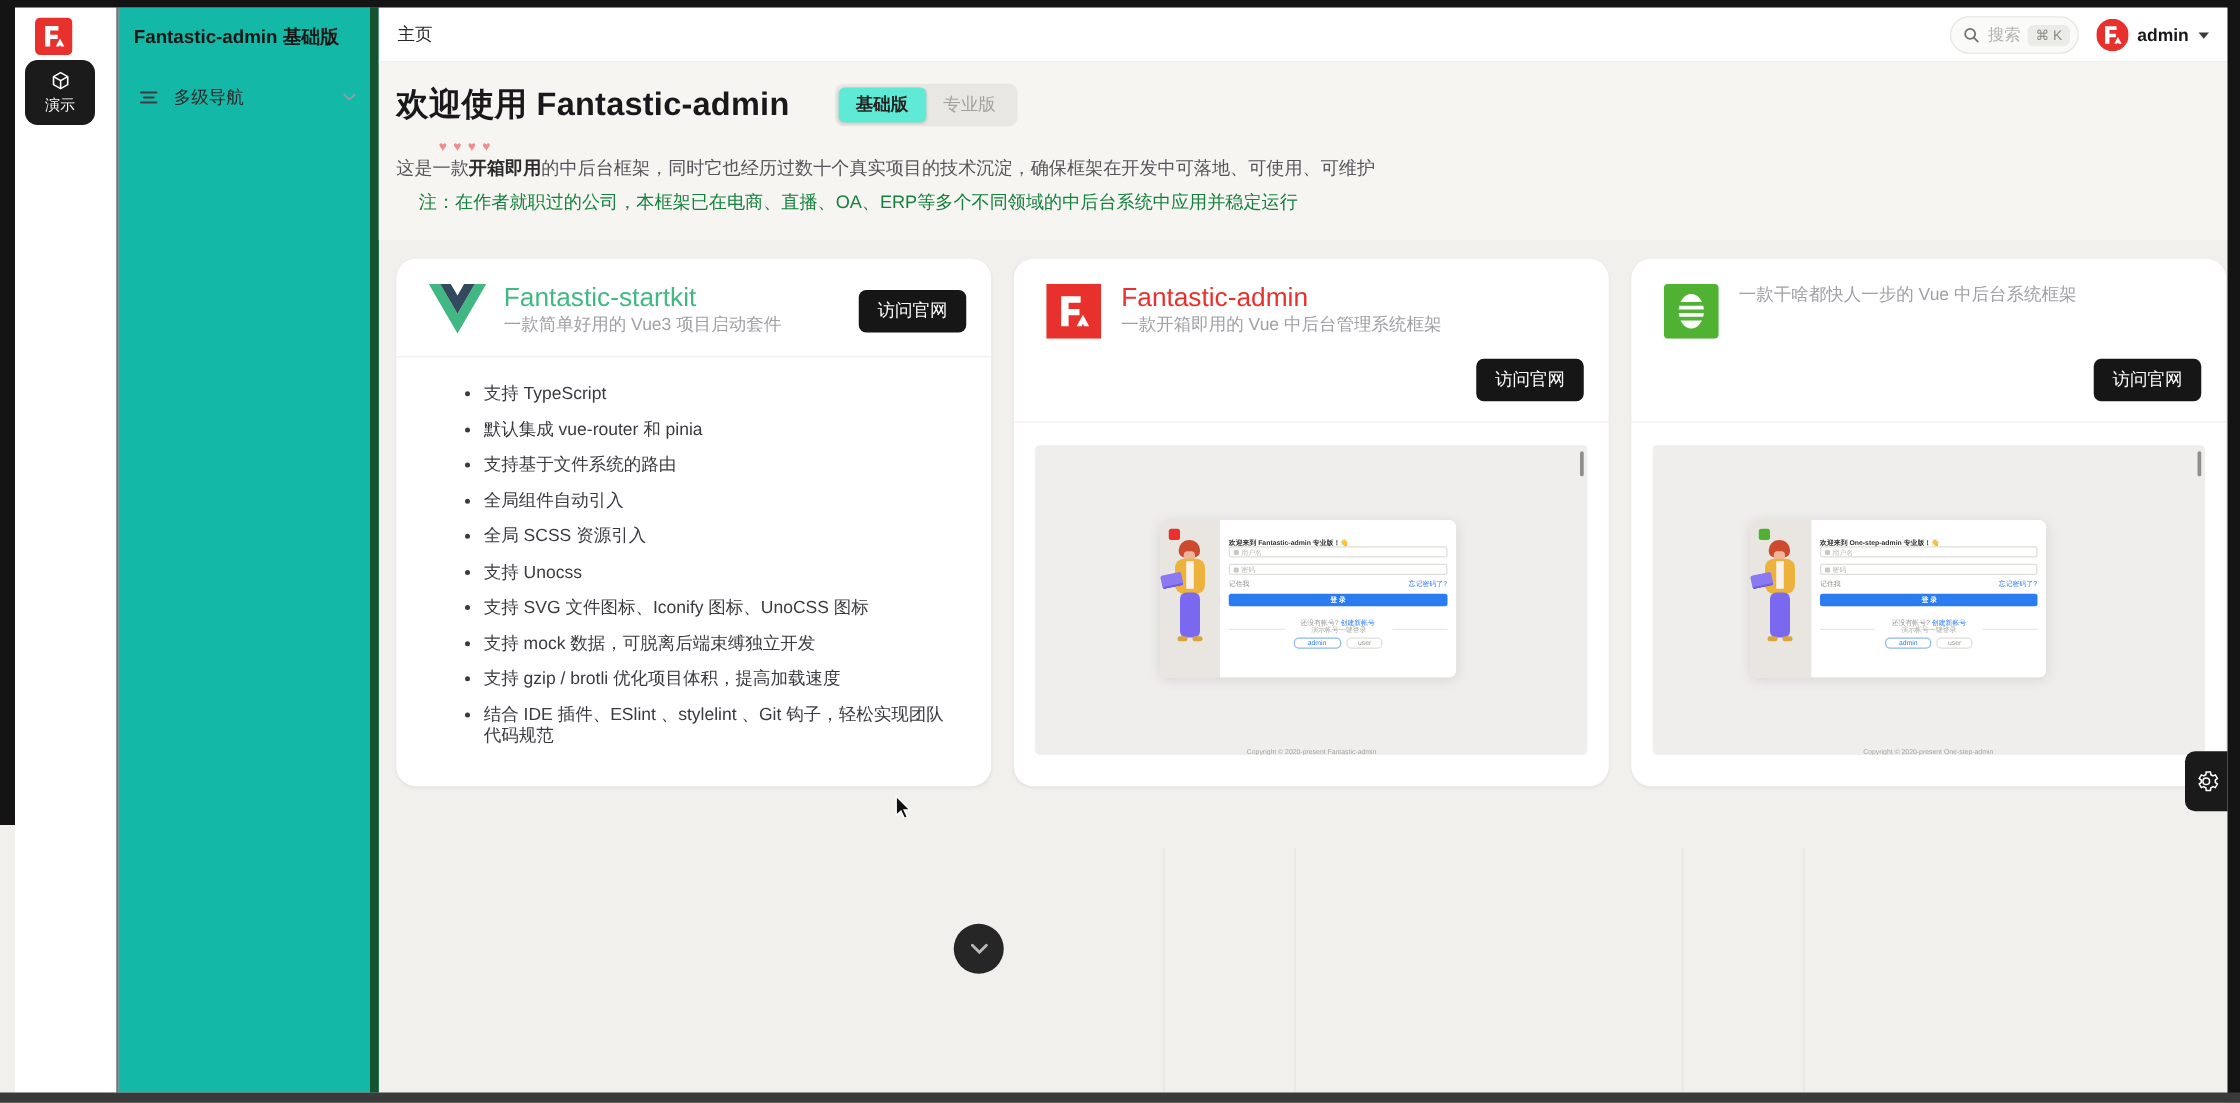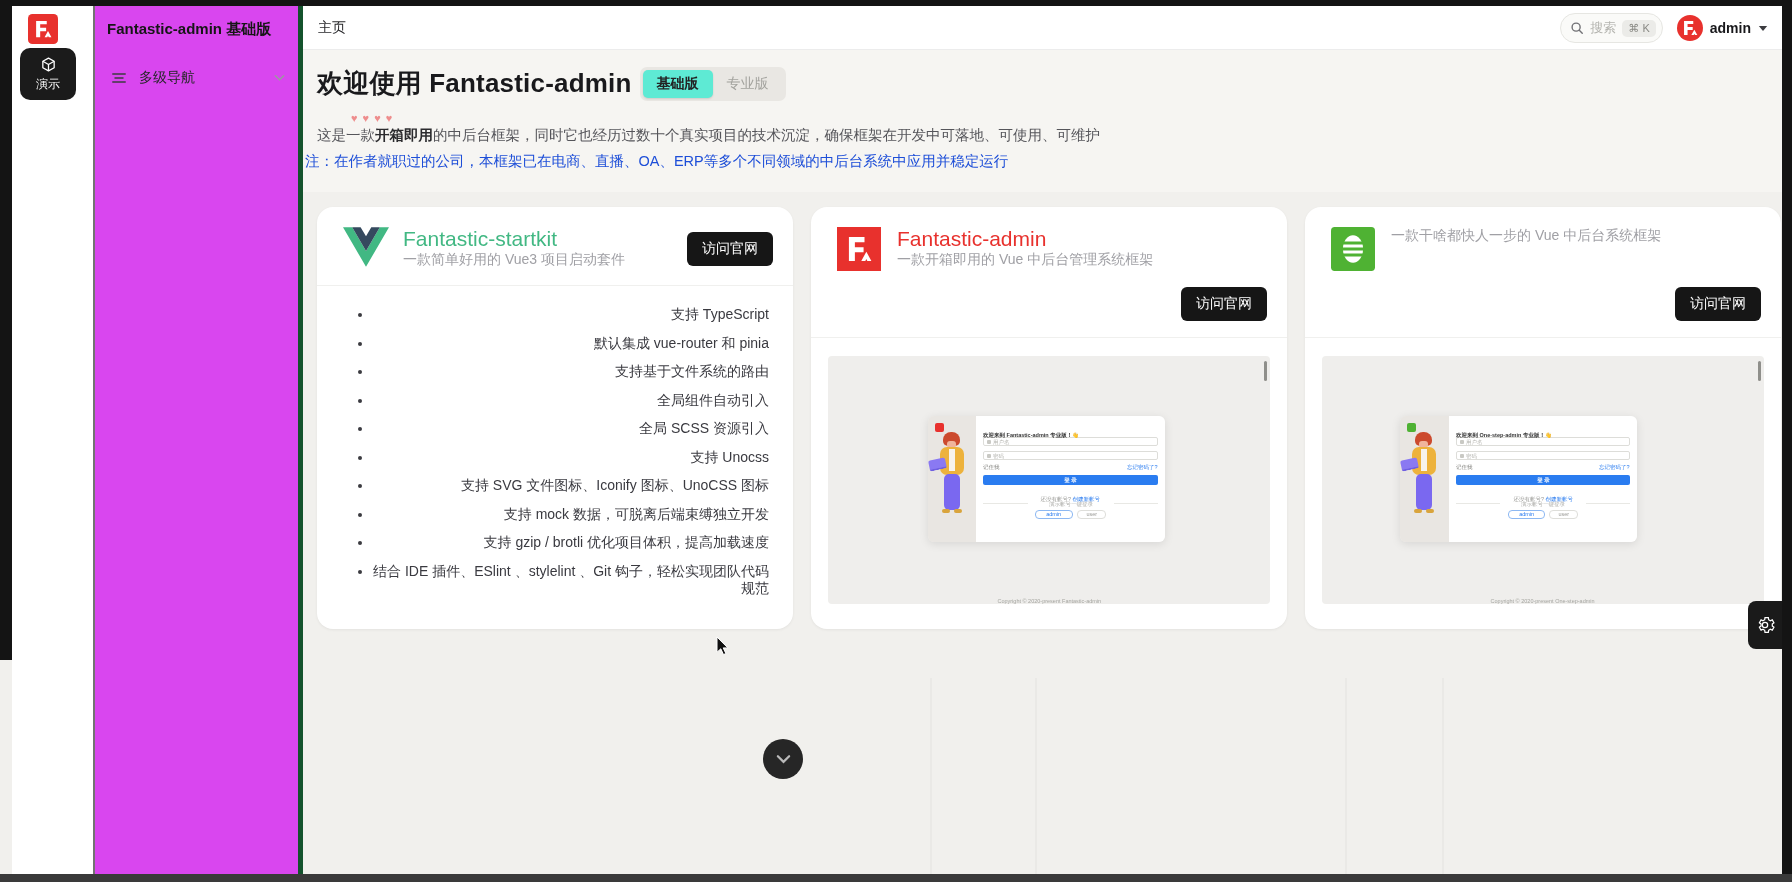--- a/index.html
+++ b/index.html
@@ -13,50 +13,50 @@
   .frame-left{position:absolute;left:0;top:0;width:12px;height:660px;background:#141414;z-index:60;}
 
   
   .sidebar1{position:absolute;left:12px;top:6px;width:83px;height:868px;background:#fff;border-right:2px solid #737373;}
   .brand-logo{position:absolute;left:16px;top:8px;width:30px;height:30px;}
   .demo-item{position:absolute;left:8px;top:42px;width:56px;height:52px;background:#1b1b1b;border-radius:10px;
              display:flex;flex-direction:column;align-items:center;justify-content:center;gap:3px;cursor:pointer;}
   .demo-item span{color:#fff;font-size:12px;}
 
   
-  .sidebar2{position:absolute;left:95px;top:6px;width:208px;height:868px;background:#d946ef;border-right:5px solid #14532d;}
+  .sidebar2{position:absolute;left:95px;top:6px;width:208px;height:868px;background:#14b8a6;border-right:7px solid #14532d;}
   .sb2-title{position:absolute;left:12px;top:14px;width:188px;font-size:15px;font-weight:700;color:#161616;}
   .nav-item{position:absolute;left:6px;top:54px;width:194px;height:36px;display:flex;align-items:center;gap:12px;
             padding:0 10px;border-radius:8px;cursor:pointer;}
   .nav-item .lbl{flex:1;font-size:14px;color:#27272a;}
 
   
   .topbar{position:absolute;left:303px;top:6px;width:1479px;height:44px;background:#fff;border-bottom:1px solid #ececec;
           display:flex;align-items:center;text-align:center;}
   .tab-home{margin-left:15px;font-size:14px;color:#27272a;cursor:pointer;}
   .topbar-right{position:absolute;right:14px;top:0;height:44px;display:flex;align-items:center;gap:14px;}
   .search-pill{display:flex;align-items:center;gap:6px;height:30px;padding:0 6px 0 9px;border:1px solid #e6e6e2;
                background:#fafaf8;border-radius:16px;cursor:pointer;}
   .search-pill .ph{font-size:13px;color:#b3b3ae;}
   .kbd{background:#ebebe8;border-radius:5px;font-size:11px;color:#8a8a85;padding:2px 6px;}
   .user{display:flex;align-items:center;gap:7px;cursor:pointer;}
   .avatar{width:26px;height:26px;border-radius:50%;overflow:hidden;}
   .user .uname{font-size:14px;font-weight:600;color:#18181b;}
 
   
   .hero{position:absolute;left:303px;top:50px;width:1479px;height:142px;background:#f6f5f2;}
-  .hero-row1{position:absolute;left:14px;top:16px;display:flex;align-items:center;gap:8px;}
+  .hero-row1{position:absolute;left:14px;top:16px;display:flex;align-items:center;gap:36px;}
   .h1{font-size:26px;font-weight:600;color:#19191c;letter-spacing:.2px;}
   .seg{display:flex;background:#e9e7e3;border-radius:7px;padding:3px;}
   .seg .opt{font-size:14px;padding:5px 14px;border-radius:5px;color:#a3a39e;cursor:pointer;}
   .seg .opt.active{background:#5eead4;color:#232323;font-weight:700;box-shadow:0 1px 2px rgba(0,0,0,.12);}
   .hearts{position:absolute;left:48px;top:62px;font-size:11px;color:#ee8d8d;letter-spacing:1px;}
   .desc{position:absolute;left:14px;top:76px;font-size:14.5px;color:#55555a;line-height:19px;}
   .desc b{color:#2b2b2e;}
-  .note{position:absolute;left:2px;top:102px;font-size:14.5px;color:#1d4ed8;}
+  .note{position:absolute;left:32px;top:102px;font-size:14.5px;color:#15803d;}
   .hero-btns{position:absolute;right:22px;top:54px;display:flex;gap:12px;}
   .btn-doc{display:flex;align-items:center;gap:8px;height:34px;padding:0 16px;background:#fff;border:1px solid #e3e3df;
            border-radius:8px;font-size:14px;font-weight:600;color:#2b2b2e;cursor:pointer;box-shadow:0 1px 2px rgba(0,0,0,.04);}
   .btn-repo{display:flex;align-items:center;gap:8px;height:34px;padding:0 14px;background:#161616;border-radius:8px;
             font-size:14px;font-weight:600;color:#fff;cursor:pointer;}
   .btn-repo .code{font-size:12px;font-weight:700;letter-spacing:-1px;}
 
   
   .cards{position:absolute;left:317px;top:207px;display:flex;gap:18px;}
   .card{width:476px;background:#fff;border-radius:16px;box-shadow:0 1px 3px rgba(0,0,0,.06);}
@@ -64,21 +64,21 @@
   .card-logo{width:46px;height:44px;flex:none;}
   .ch-text{flex:1;min-width:0;}
   .c-title{font-size:21px;font-weight:500;line-height:24px;}
   .c1 .c-title{color:#42b883;} .c2 .c-title{color:#e8312d;} .c3 .c-title{color:#4fb233;}
   .c-sub{font-size:14px;color:#a0a0a5;margin-top:0;white-space:nowrap;}
   .visit-btn{flex:none;align-self:center;background:#161616;color:#fff;font-size:14px;height:34px;padding:0 15px;
              border-radius:6px;display:flex;align-items:center;cursor:pointer;}
   .btn-row{display:flex;justify-content:flex-end;padding:16px 20px 0;}
   .hr{border-top:1px solid #f0f0ee;margin-top:16px;}
   .c1 .hr{margin-top:14px;}
-  .feat{margin:12px 0 0;padding:8px 24px 20px 56px;text-align:right;}
+  .feat{margin:12px 14px 0;padding:8px 24px 20px 56px;}
   .feat li{font-size:14px;color:#3a3a40;line-height:17.5px;margin-bottom:11px;}
   .feat li::marker{color:#3a3a40;}
 
   
   .preview{position:relative;margin:18px 17px 14px;height:248px;background:#efeeec;border-radius:4px;overflow:hidden;}
   .login-wrap{position:absolute;left:100px;top:60px;width:237px;height:126px;display:flex;border-radius:6px;
               overflow:hidden;box-shadow:0 2px 10px rgba(0,0,0,.10);}
   .lw-left{width:113px;background:#e9e6e2;position:relative;}
   .b-dot{position:absolute;left:7px;top:7px;width:9px;height:9px;border-radius:2px;}
   .c2 .b-dot{background:#e8312d;} .c3 .b-dot{background:#4fb233;}

